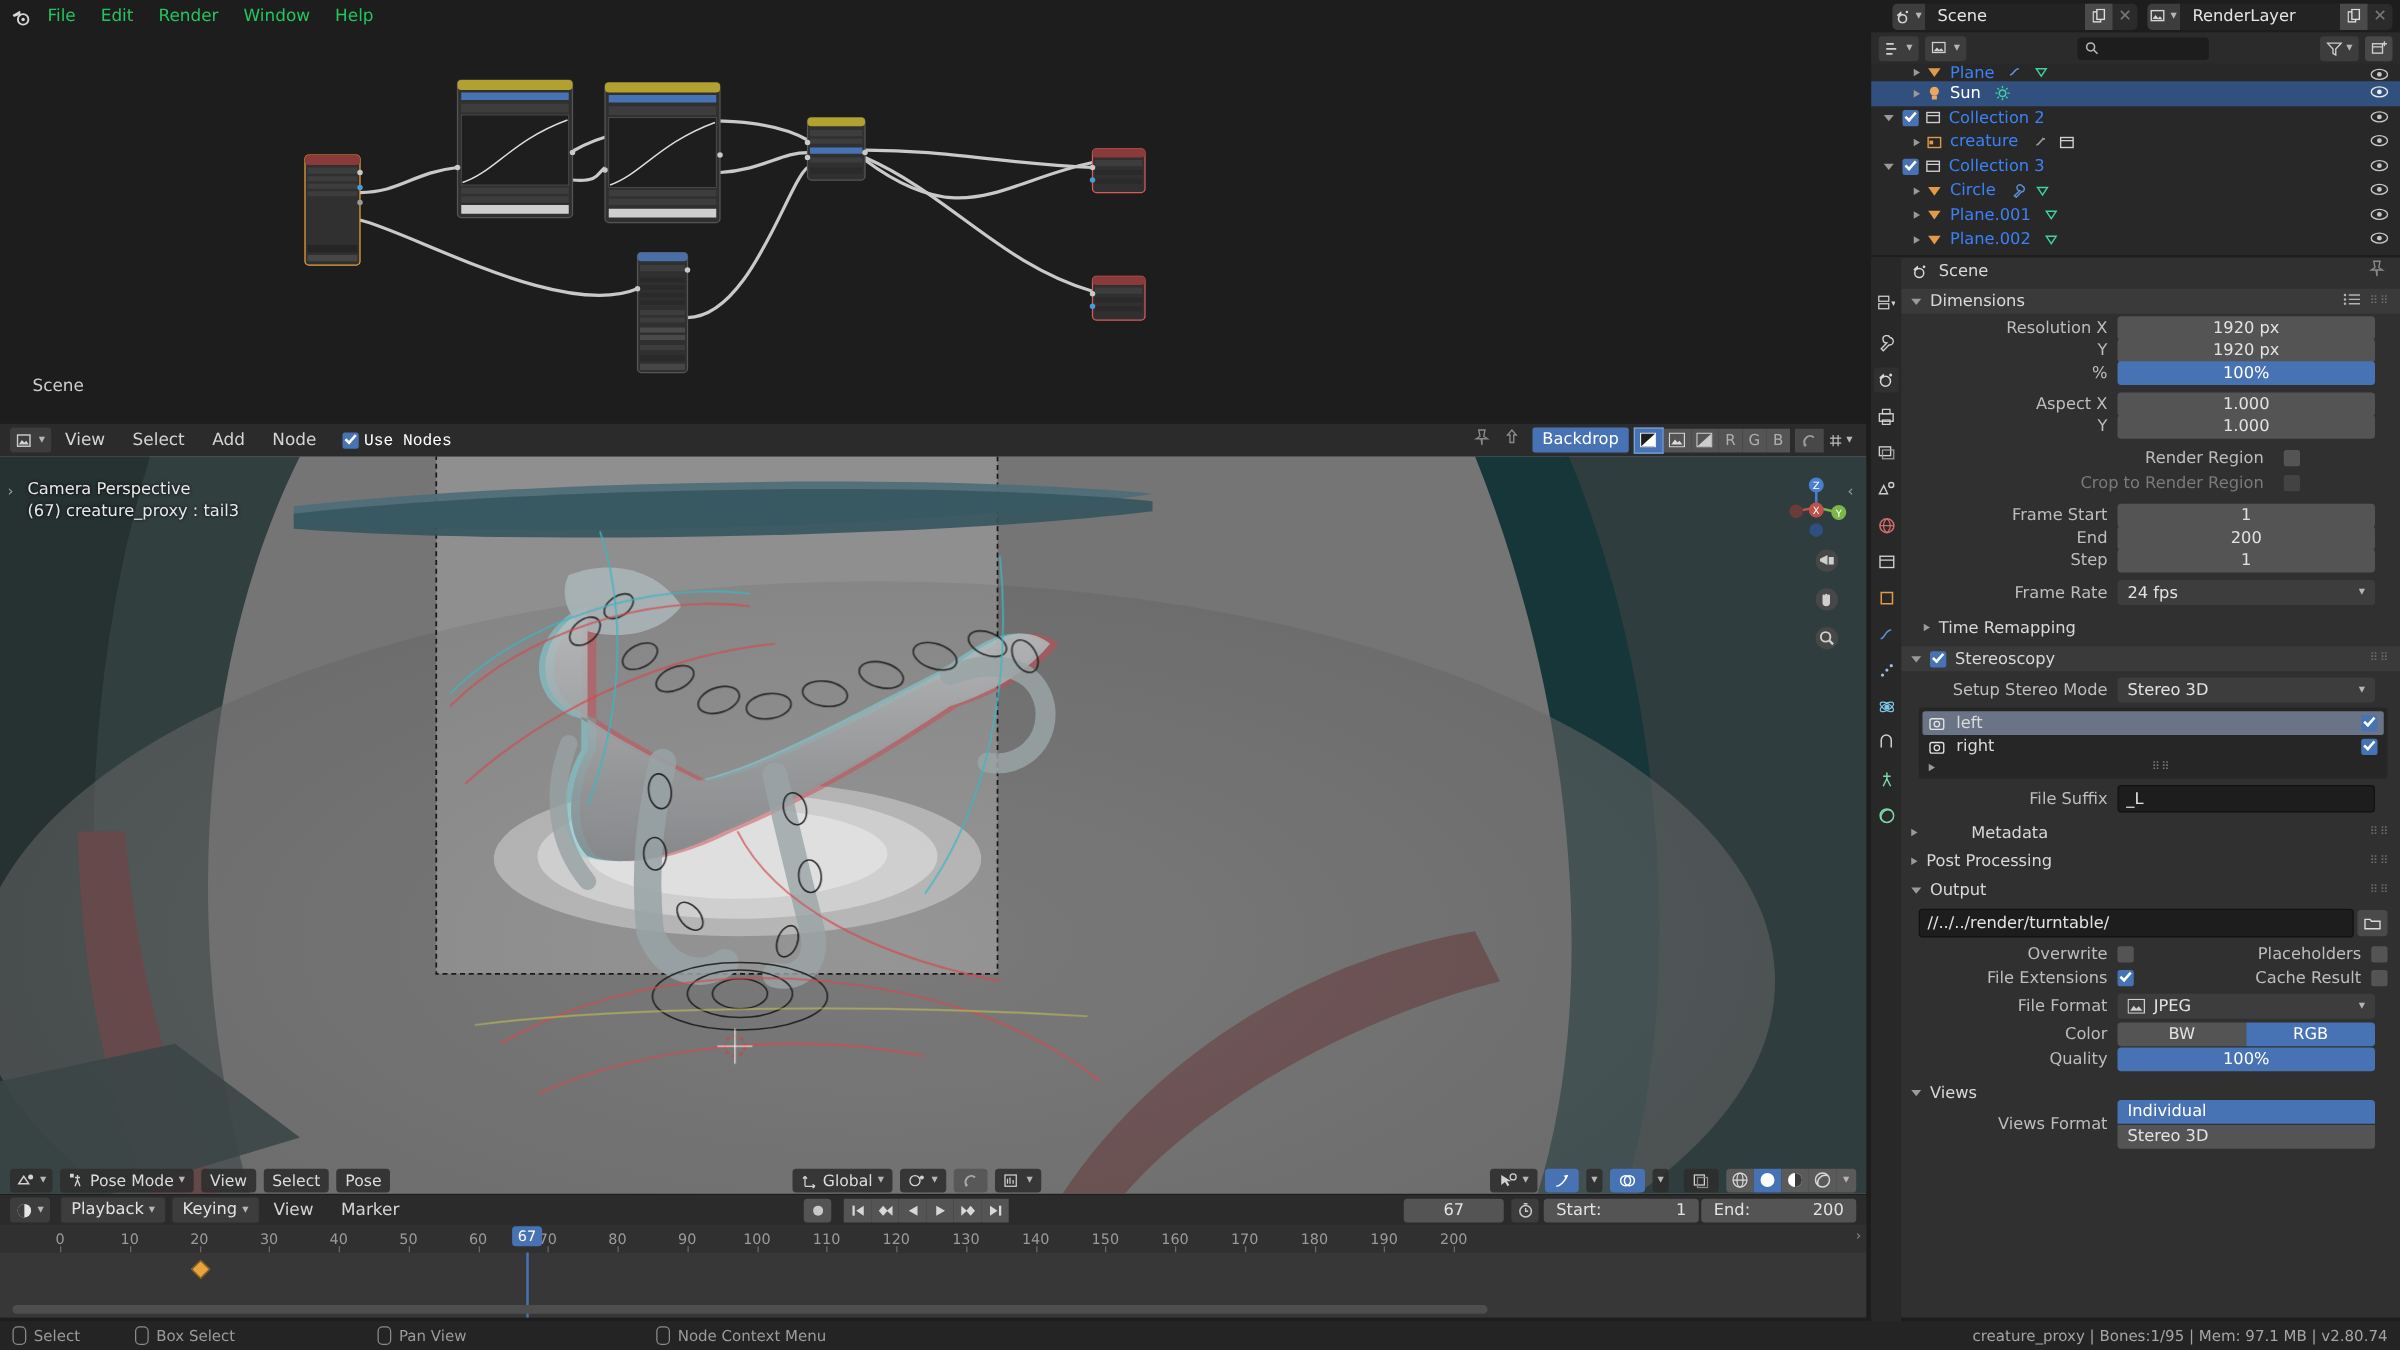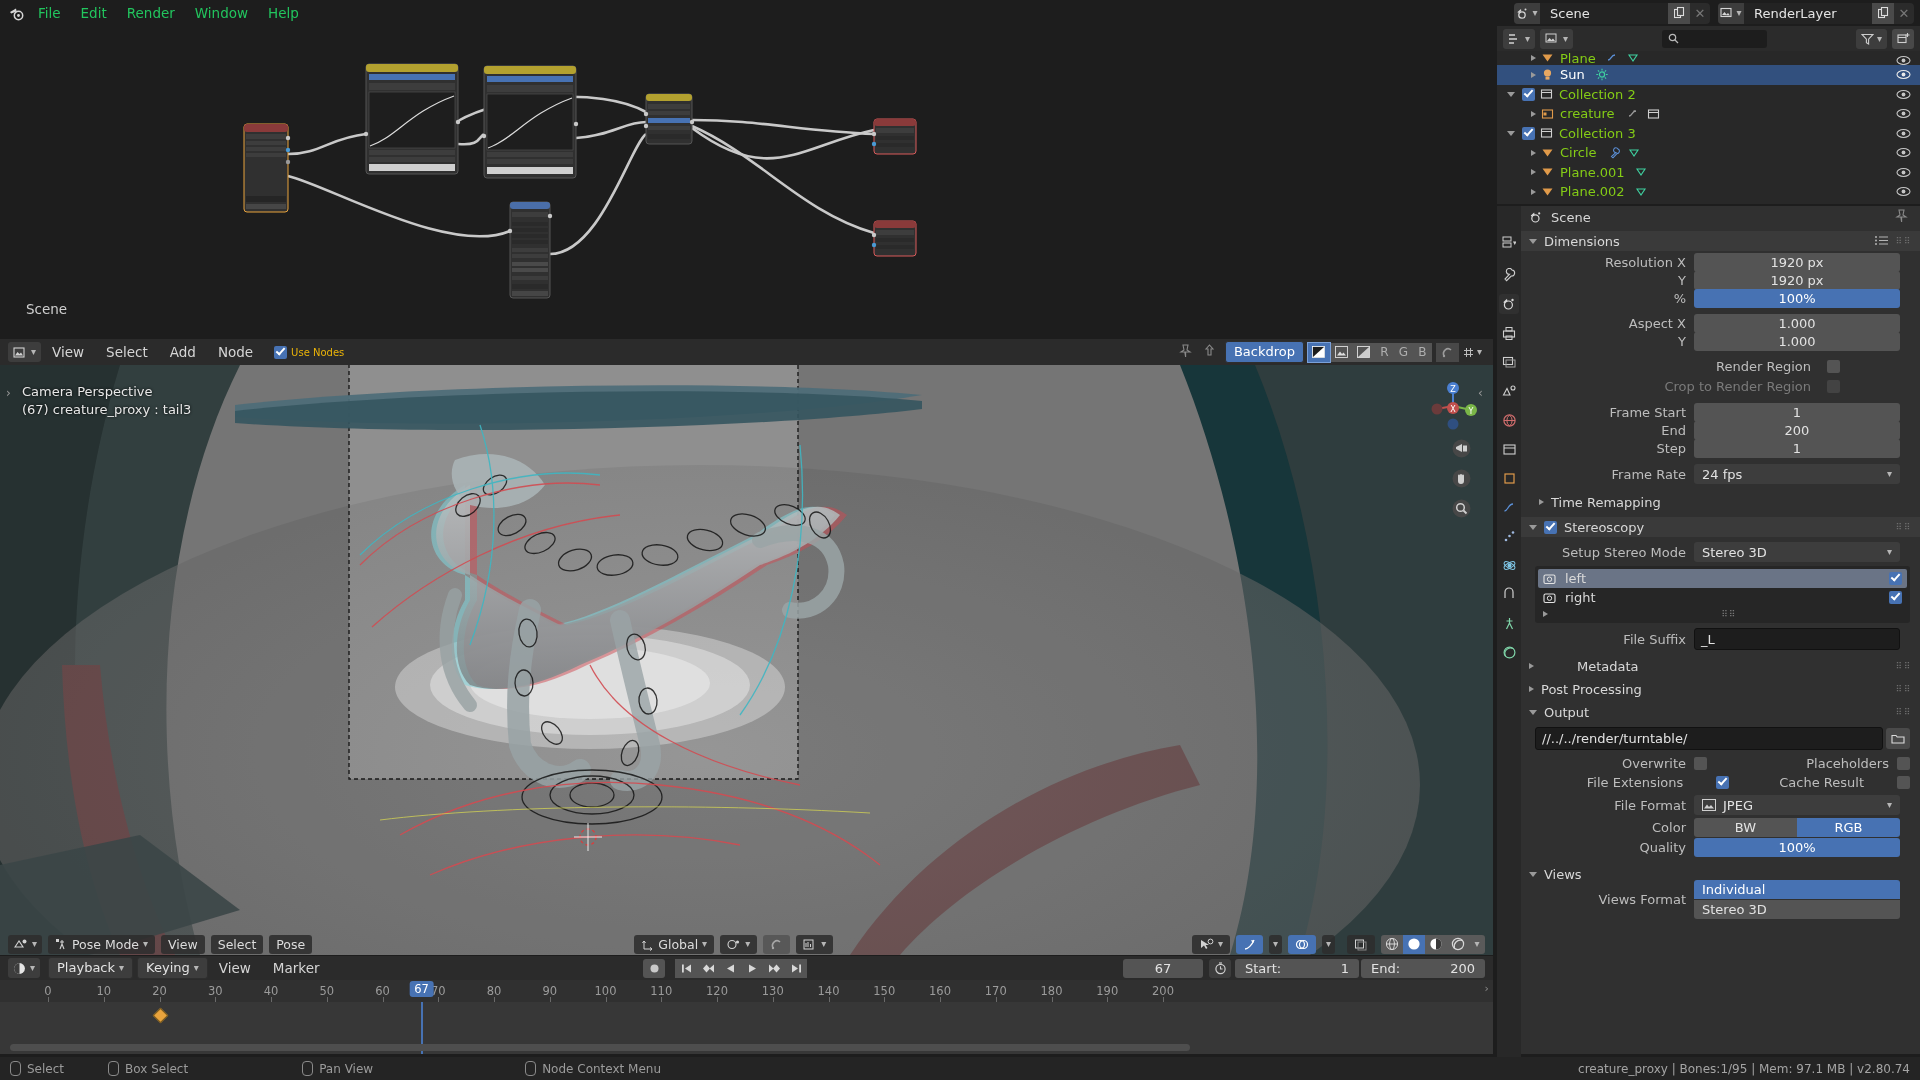--- a/index.html
+++ b/index.html
@@ -83,21 +83,21 @@
            padding:1px 5px;border-radius:3px;transform:translateX(-50%);}
   .tbtn{width:22px;height:19px;background:#545454;display:flex;align-items:center;
         justify-content:center;color:#d8d8d8;font-size:11px;}
   .kf{position:absolute;width:9px;height:9px;background:#e8a33d;transform:rotate(45deg);border:1px solid #7a5a1c;}
 
   
   #outliner{position:absolute;left:1497px;top:26px;width:423px;height:178px;background:#282828;}
   #olhdr{height:25px;display:flex;align-items:center;padding:0 6px;gap:5px;box-sizing:border-box;background:#2b2b2b;}
   .olsearch{flex:1 1 auto;max-width:188px;height:18px;background:#1d1d1d;border-radius:3px;
             display:flex;align-items:center;padding:0 6px;gap:4px;}
-  .olrow{height:19.5px;display:flex;align-items:center;padding-left:6px;font-size:13px;color:#84cc16;position:relative;}
+  .olrow{height:19.5px;display:flex;align-items:center;padding-left:6px;font-size:13px;color:#3b82f6;position:relative;}
   .olrow.sel{background:#32507e;color:#fff;}
   .olrow .eye{position:absolute;right:9px;top:3px;}
   .indent{display:inline-block;}
 
   
   #props{position:absolute;left:1497px;top:206px;width:423px;height:848px;background:#303030;}
   #proptabs{position:absolute;left:0;top:0;width:24px;height:848px;background:#282828;
             display:flex;flex-direction:column;align-items:center;padding-top:26px;gap:9px;}
   .ptab{width:20px;height:20px;display:flex;align-items:center;justify-content:center;border-radius:3px;}
   .ptab.sel{background:#303030;}
@@ -299,21 +299,21 @@
           <path d="M2 9.5 L4.5 6 L6.5 8 L8 6.5 L10 9.5 Z" fill="#d2d2d2"></path>
         </svg>
       <span class="cv">▾</span>
     </div>
     <div class="nhitem">View</div>
     <div class="nhitem">Select</div>
     <div class="nhitem">Add</div>
     <div class="nhitem">Node</div>
     <div class="row gap4" style="margin-left:10px;">
       <span class="chk on"></span>
-      <span style="font-size:10px;color:#eab308;">Use Nodes</span>
+      <span style="font-size:13px;color:#ffffff;font-family:Liberation Mono, monospace;">Use Nodes</span>
     </div>
 
     <div class="spacer"></div>
 
     <div style="width:24px;text-align:center;">
       <svg width="13" height="14" viewBox="0 0 13 14">
           <path d="M4 1 L9 1 L8 6 L11 8 L6.6 8 L6.6 13 L5.8 8 L2 8 L5 6 Z" fill="none" stroke="#8a8a8a" stroke-width="1.1"></path>
         </svg>
     </div>
     <div style="width:24px;text-align:center;">
@@ -1203,21 +1203,21 @@
             </svg>
         </span>
       </div>
       <div class="row" style="margin-top:6px;">
         <span class="lbl" style="width:165px;padding-right:8px;">Overwrite</span>
         <span class="chk"></span>
         <span class="spacer"></span>
         <span class="lbl" style="padding-right:8px;">Placeholders</span>
         <span class="chk" style="margin-right:10px;"></span>
       </div>
-      <div class="row" style="margin-top:4px;gap:25px;">
+      <div class="row" style="margin-top:4px;">
         <span class="lbl" style="width:165px;padding-right:8px;">File Extensions</span>
         <span class="chk on"></span>
         <span class="spacer"></span>
         <span class="lbl" style="padding-right:8px;">Cache Result</span>
         <span class="chk" style="margin-right:10px;"></span>
       </div>
       <div class="prow" style="margin-top:5px;height:20px;">
         <span class="lbl">File Format</span>
         <span class="ctl field" style="margin-right:10px;height:20px;background:#3d3d3d;justify-content:flex-start;padding:0 8px;gap:7px;">
           <svg width="14" height="12" viewBox="0 0 14 12">

